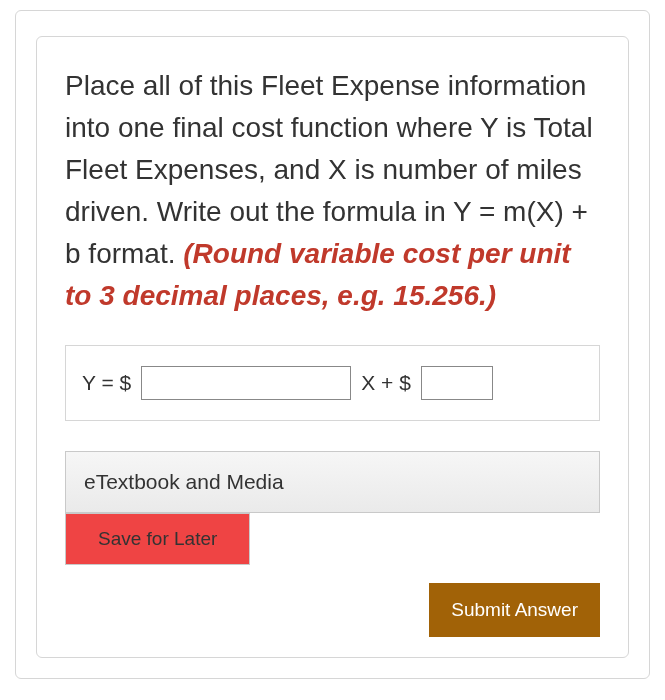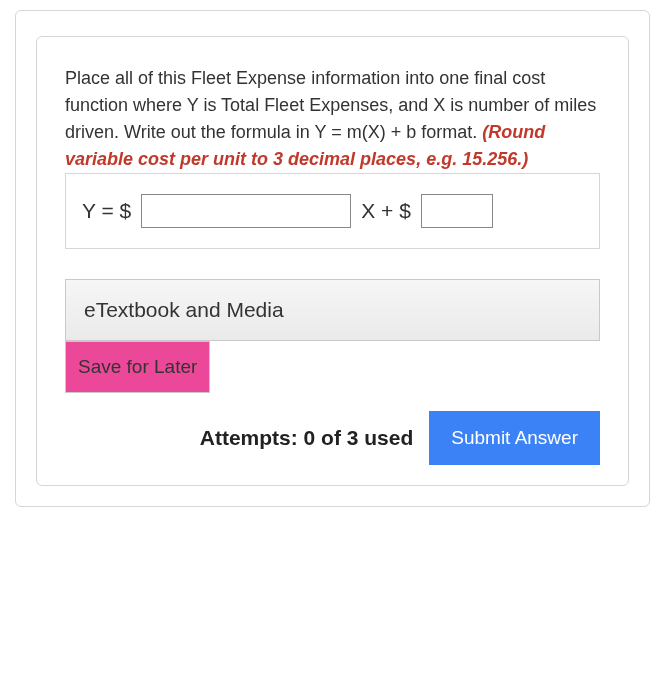--- a/index.html
+++ b/index.html
@@ -22,23 +22,24 @@
       background: #fff;
     }
     .inner-container {
       border: 1px solid #d6d6d6;
       border-radius: 6px;
       margin: 25px 20px 20px 20px;
       padding: 28px 28px 20px 28px;
       background: #fff;
     }
     .question-text {
-      font-size: 18px;
+      font-size: 28px;
       line-height: 1.5;
       color: #333;
+      margin-bottom: 28px;
     }
     .question-red {
       color: #c0392b;
       font-style: italic;
       font-weight: bold;
     }
     .formula-row {
       border: 1px solid #d6d6d6;
       padding: 20px 16px;
       display: flex;
@@ -71,41 +72,41 @@
       padding: 18px 18px;
       font-size: 21px;
       color: #333;
       margin-bottom: 0;
       cursor: pointer;
       font-family: inherit;
     }
     .save-btn {
       display: inline-block;
       border: 1px solid #c9c9c9;
-      background: #ec4899;
-      padding: 14px 12px;
+      background: #ef4444;
+      padding: 14px 32px;
       font-size: 19px;
       color: #333;
       cursor: pointer;
       font-family: inherit;
       margin-bottom: 18px;
     }
     .bottom-row {
       display: flex;
       align-items: center;
       justify-content: flex-end;
       gap: 16px;
     }
     .attempts-text {
       font-size: 21px;
       font-weight: bold;
       color: #222;
     }
     .submit-btn {
-      background: #3b82f6;
+      background: #a16207;
       color: #fff;
       border: none;
       padding: 16px 22px;
       font-size: 19px;
       cursor: pointer;
       font-family: inherit;
     }
   </style>
 </head>
 <body>
@@ -122,18 +123,17 @@
       <input type="text" class="formula-input input-m" value="" style="">
       <span>X + $</span>
       <input type="text" class="formula-input input-b" value="" style="">
     </div>
 
     <button class="etextbook-btn">eTextbook and Media</button>
 
     <button class="save-btn">Save for Later</button>
 
     <div class="bottom-row">
-      <span class="attempts-text">Attempts: 0 of 3 used</span>
       <button class="submit-btn">Submit Answer</button>
     </div>
 
   </div>
 </div>
 
 </body></html>

